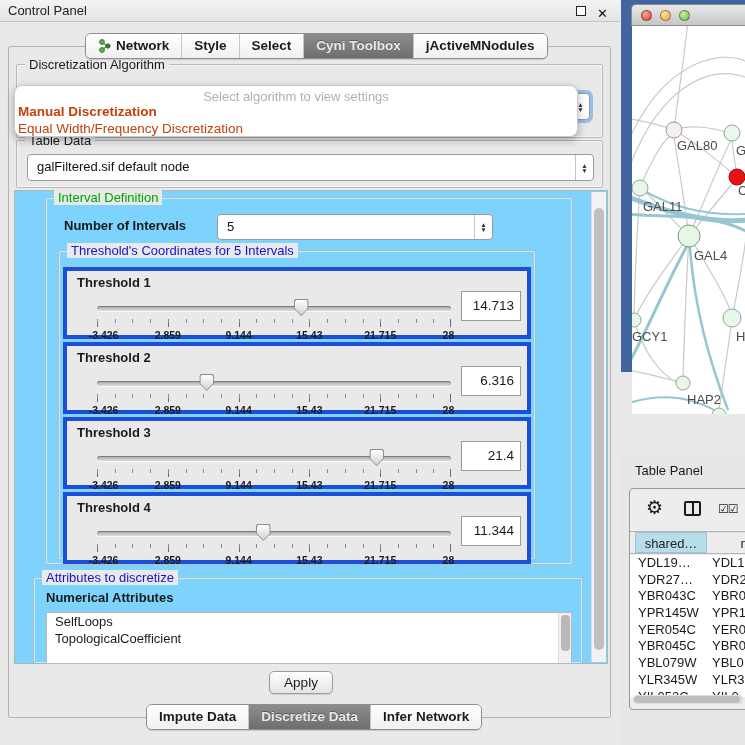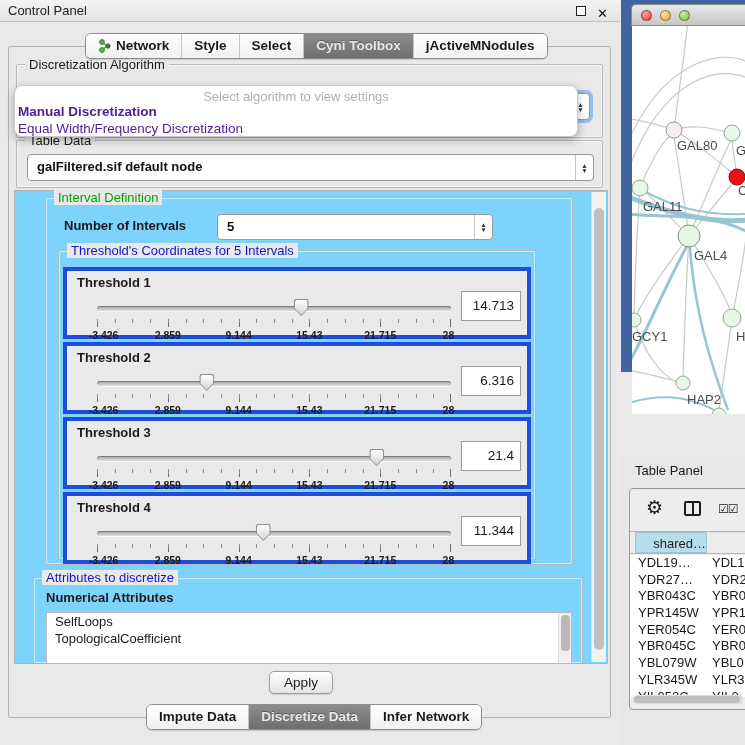--- a/index.html
+++ b/index.html
@@ -28,30 +28,30 @@
   #bottom-tabs { left:146px; top:704px; }
 
   
   .fgroup { position:absolute; border:1px solid #b9b9b9; border-radius:2px; box-shadow:inset 0 0 0 1px rgba(255,255,255,.55); }
   .flabel { position:absolute; top:-8px; left:8px; background:#e9e9e9; padding:0 4px; font-size:13px; line-height:15px; white-space:nowrap; }
   .flabel.green { color:#00a300; }
   .flabel.blue { color:#1414cc; }
 
   
   .combo { position:absolute; background:#fff; border:1px solid #9a9a9a; border-radius:4px;
-    font-size:13px; line-height:24px; padding-left:9px; color:#111;font-weight:bold; }
+    font-size:13px; line-height:24px; padding-left:9px; color:#111; }
   .combo .stepper { position:absolute; right:0; top:0; bottom:0; width:18px; border-left:1px solid #c4c4c4;
     display:flex; flex-direction:column; align-items:center; justify-content:center; font-size:6.5px; color:#333; line-height:5px; }
   .combo.focusring { box-shadow:0 0 0 3px rgba(96,156,240,.6); }
 
   
   #algo-popup { position:absolute; left:14px; top:85px; width:564px; height:52px; background:#fff;
     border:1px solid #c9c9c9; border-radius:8px; box-shadow:0 3px 8px rgba(0,0,0,.30); z-index:50; overflow:hidden; }
   #algo-popup .prompt { text-align:center; color:#b0b0b0; font-size:13px; padding-top:3px; height:17px; }
-  #algo-popup .opt { font-size:13.5px; padding:1px 3px; color:#4c1d95; }
+  #algo-popup .opt { font-size:13.5px; padding:1px 3px; color:#c2410c; }
   #algo-popup .opt.boldopt { font-weight:bold; }
 
   
   #scrollpanel { position:absolute; left:14px; top:190px; width:594px; height:474px;
     border:1px solid #b3b3b3; background:#7dd3fc; }
   .vscroll { position:absolute; top:1px; right:1px; bottom:1px; width:15px; background:#f2f2f2; border-left:1px solid #dadada; }
   .vscroll .vthumb { position:absolute; left:2px; width:10px; border-radius:5px; background:#bfbfbf; }
 
   
   .tbox { position:absolute; left:4px; width:468px; height:72px; border:4px solid #1d4ed8; background:#e9e9e9; }
@@ -97,21 +97,21 @@
   #tp-region { position:absolute; left:621px; top:456px; width:124px; height:289px; background:#e7e7e7; }
   #tp-title { position:absolute; left:14px; top:7px; font-size:13px; color:#1a1a1a; }
   #tp-box { position:absolute; left:8px; top:32px; width:118px; height:222px; border:1px solid #9a9a9a;
     border-radius:4px 0 0 4px; background:#ededed; overflow:hidden; }
   #tp-toolbar { position:absolute; left:0; top:0; right:0; height:42px; }
   .gear-ic { position:absolute; left:16px; top:8px; font-size:19px; color:#1a1a1a; line-height:22px; }
   .split-ic { position:absolute; left:54px; top:12px; width:17px; height:15px; border:2px solid #1a1a1a; border-radius:2px;
     background:linear-gradient(90deg, transparent 0 6px, #1a1a1a 6px 8px, transparent 8px); }
   .checks-ic { position:absolute; left:88px; top:13px; font-size:12px; color:#1a1a1a; letter-spacing:-1px; }
   #tp-header { position:absolute; left:0; top:42px; right:0; height:23px; background:#ececec; border-top:1px solid #b5b5b5; border-bottom:1px solid #b5b5b5; }
-  .hcell { position:absolute; top:0; height:21px; font-size:13px; line-height:21px; text-align:right; color:#222; overflow:hidden; white-space:nowrap; }
+  .hcell { position:absolute; top:0; height:21px; font-size:13px; line-height:21px; text-align:center; color:#222; overflow:hidden; white-space:nowrap; }
   .hcell1 { left:5px; width:72px; background:#b7dcea; border:1px solid #9fc3d2; }
   .hcell2 { left:79px; width:70px; background:#ececec; border-top:1px solid #dcdcdc; }
   #tp-rows { position:absolute; left:0; top:66px; right:0; height:142px; background:#fff; overflow:hidden; }
   .trow { position:relative; height:16.7px; font-size:13px; line-height:16.7px; white-space:nowrap; }
   .trow .c1 { position:absolute; left:8px; } .trow .c2 { position:absolute; left:82px; }
   #tp-hscroll { position:absolute; left:3px; right:3px; bottom:5px; height:9px; border-radius:5px; background:#dedede; }
   #tp-hscroll .hthumb { position:absolute; left:1px; top:1px; bottom:1px; width:96%; border-radius:4px; background:#bdbdbd; }
 
   svg text { font-family:"Liberation Sans","DejaVu Sans",sans-serif; }
   .net-label { font-size:13px; fill:#4c4c4c; }

